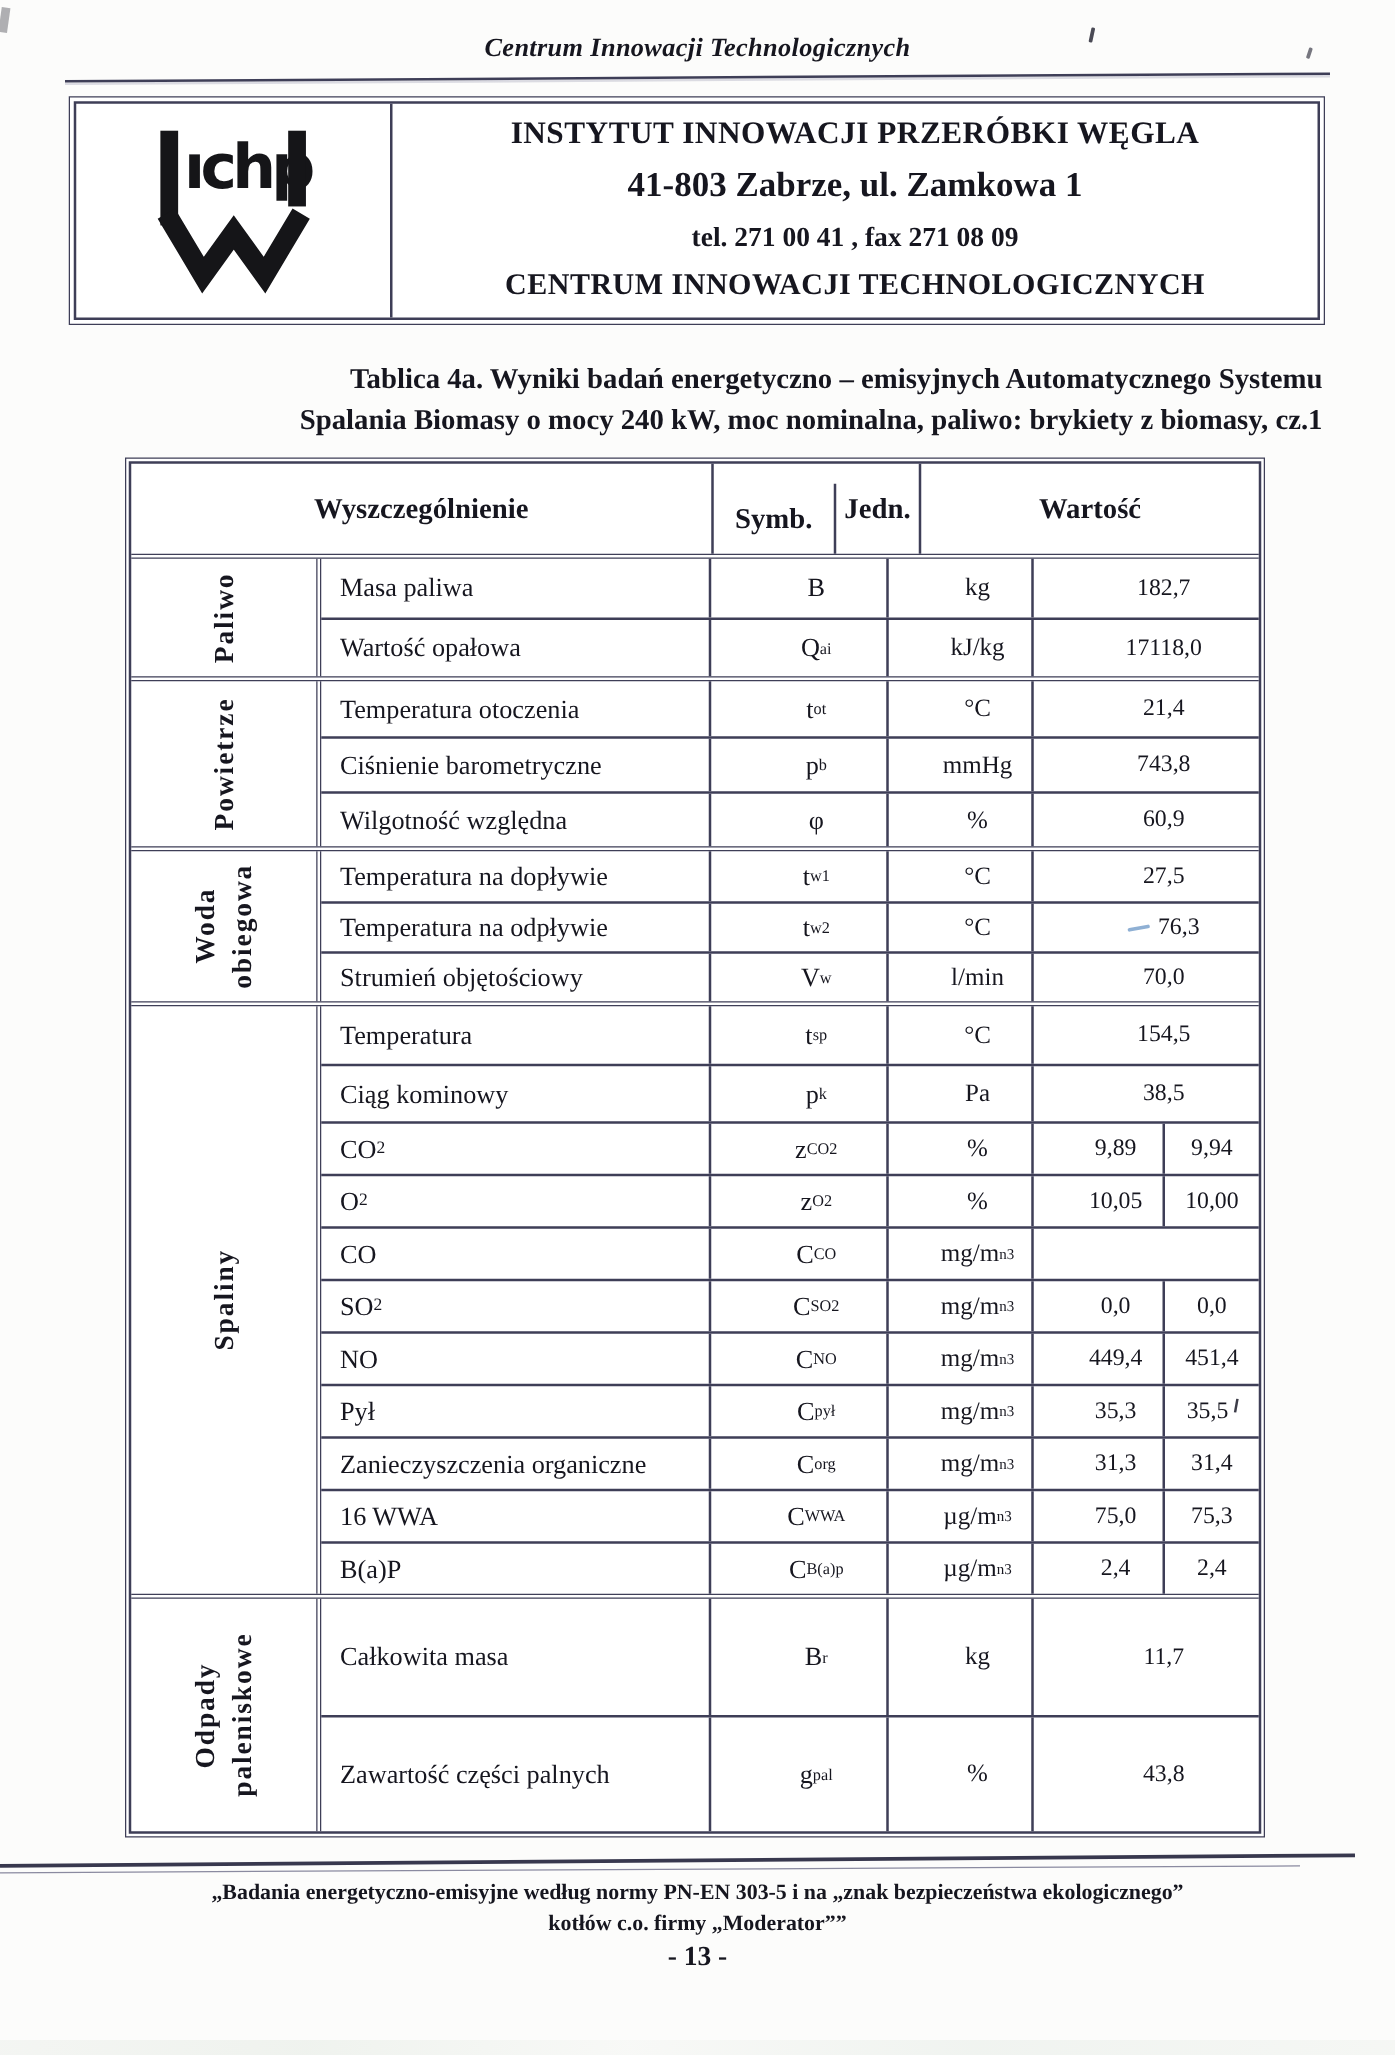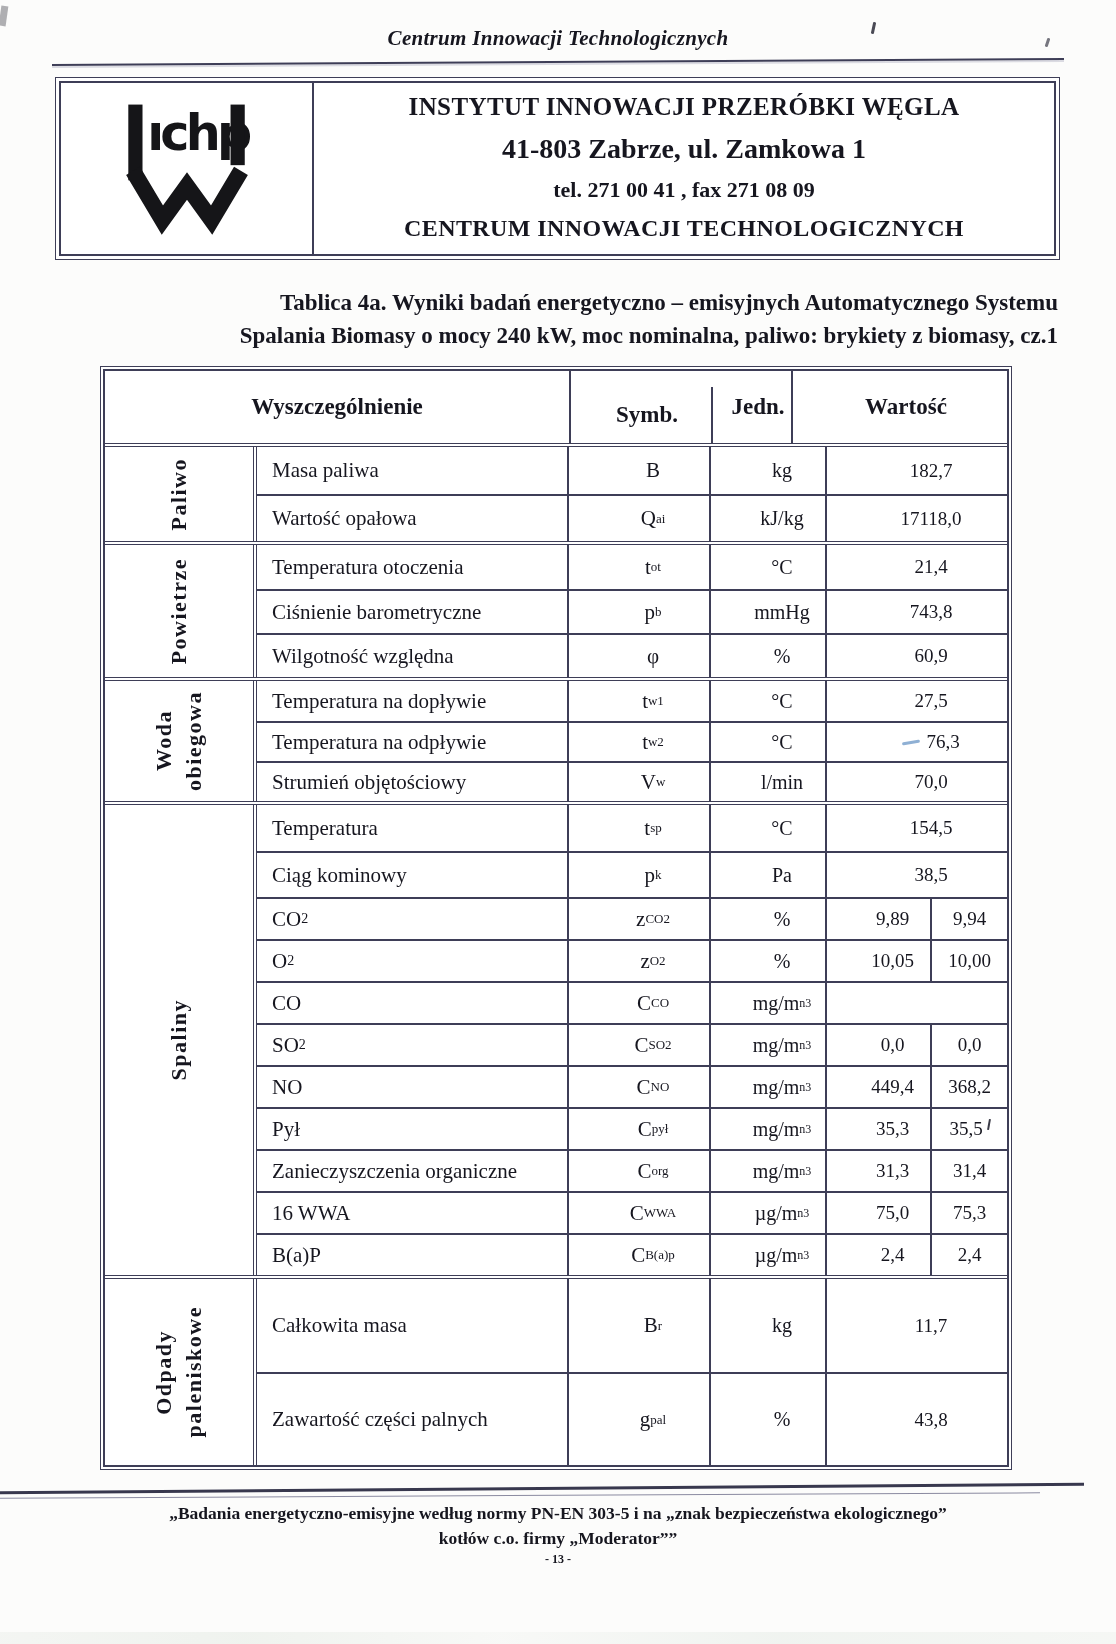--- a/index.html
+++ b/index.html
@@ -41,24 +41,24 @@
   .lh4{font-size:24px;letter-spacing:.4px;}
 
   
   .table-title{position:absolute;top:286px;left:58px;width:1000px;text-align:right;
     font-weight:bold;font-size:23px;line-height:1.45;}
 
   
   .dtable{position:absolute;top:366px;left:100px;width:912px;border:1px solid var(--line);
     padding:2px;background:#fff;}
   .dtable-inner{border:2px solid var(--line);}
-  .thead{display:flex;height:76px;border-bottom:4px double var(--line);align-items:stretch;gap:12px;}
+  .thead{display:flex;height:76px;border-bottom:4px double var(--line);align-items:stretch;}
   .th{display:flex;align-items:center;justify-content:center;font-weight:bold;font-size:23px;}
   .th-spec{width:466px;border-right:2px solid var(--line);}
-  .th-sym{width:130px;border-right:2px solid var(--line);margin-top:16px;}
+  .th-sym{width:98px;border-right:2px solid var(--line);margin-top:16px;}
   .th-unit{width:68px;border-right:2px solid var(--line);}
   .th-val{flex:1;}
 
   .tgroup{display:flex;align-items:stretch;}
   .tgroup + .tgroup{border-top:4px double var(--line);}
   .gcat{width:152px;border-right:4px double var(--line);display:flex;align-items:center;justify-content:center;gap:4px;}
   .vline{writing-mode:vertical-rl;transform:rotate(180deg);font-weight:bold;font-size:22px;letter-spacing:1.5px;white-space:nowrap;}
   .grows{flex:1;display:flex;flex-direction:column;}
 
   .trow{display:flex;align-items:stretch;gap:28px;}
@@ -91,21 +91,21 @@
     transform:rotate(-10deg);margin-right:6px;border-radius:2px;}
   
   .mark-tick .v2::after{content:"";display:inline-block;width:2px;height:11px;background:#3c3c48;
     transform:rotate(10deg);margin-left:5px;margin-bottom:10px;}
 
   
   .foot-rule1{position:absolute;top:1487px;left:0;width:1084px;height:3px;background:#38384e;transform:rotate(-0.45deg);}
   .foot-rule2{position:absolute;top:1495px;left:0;width:1040px;height:1px;background:#8a8aa0;transform:rotate(-0.3deg);}
   .footer-note{position:absolute;top:1501px;left:0;width:100%;text-align:center;
     font-weight:600;font-size:17.5px;line-height:1.4;}
-  .page-num{position:absolute;top:1552px;left:0;width:100%;text-align:center;font-size:12px;font-weight:600;}
+  .page-num{position:absolute;top:1552px;left:0;width:100%;text-align:center;font-size:22px;font-weight:600;}
 </style>
 </head>
 <body>
 
 <div class="sheet">
 
   <div class="corner-mark"></div>
   <div class="speck s1"></div>
   <div class="speck s2"></div>
 
@@ -458,21 +458,21 @@
                   <sup></sup>
                   <sub>NO</sub>
                 </div>
     <div class="c-unit">
                   <span>mg/m</span>
                   <sub>n</sub>
                   <sup>3</sup>
                 </div>
     <div class="c-val">
       <span class="val v1">449,4</span>
-      <span class="val v2">368,2</span>
+      <span class="val v2">451,4</span>
     </div>
   </div>
               <div class="trow dual-val mark-tick">
     <div class="c-desc">
                   <span>Pył</span>
                   <sub class="lsub"></sub>
                 </div>
     <div class="c-sym">
                   <span>C</span>
                   <sup></sup>

